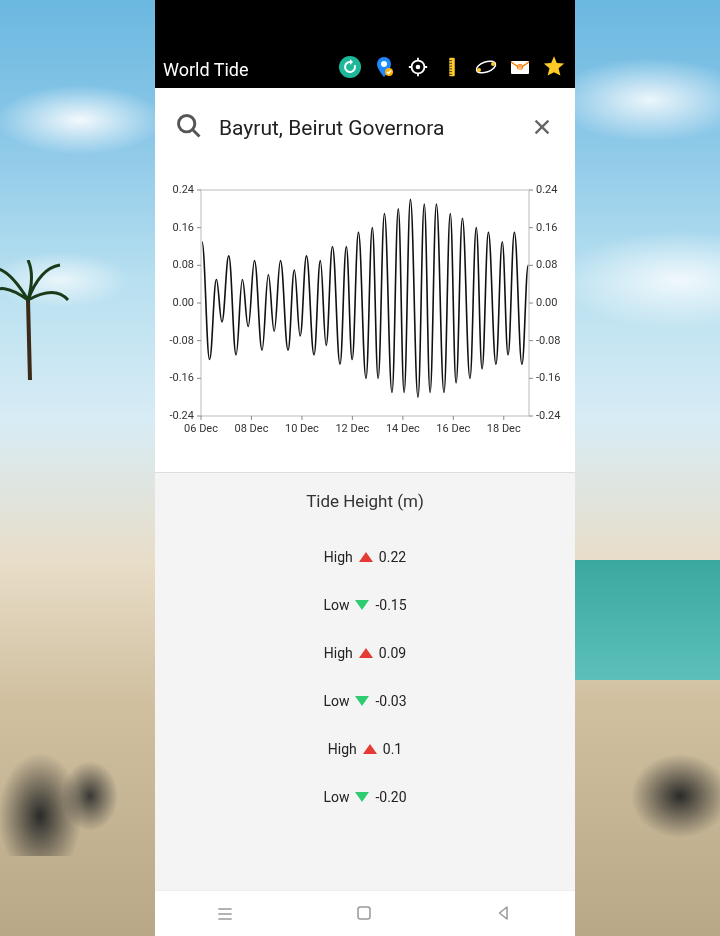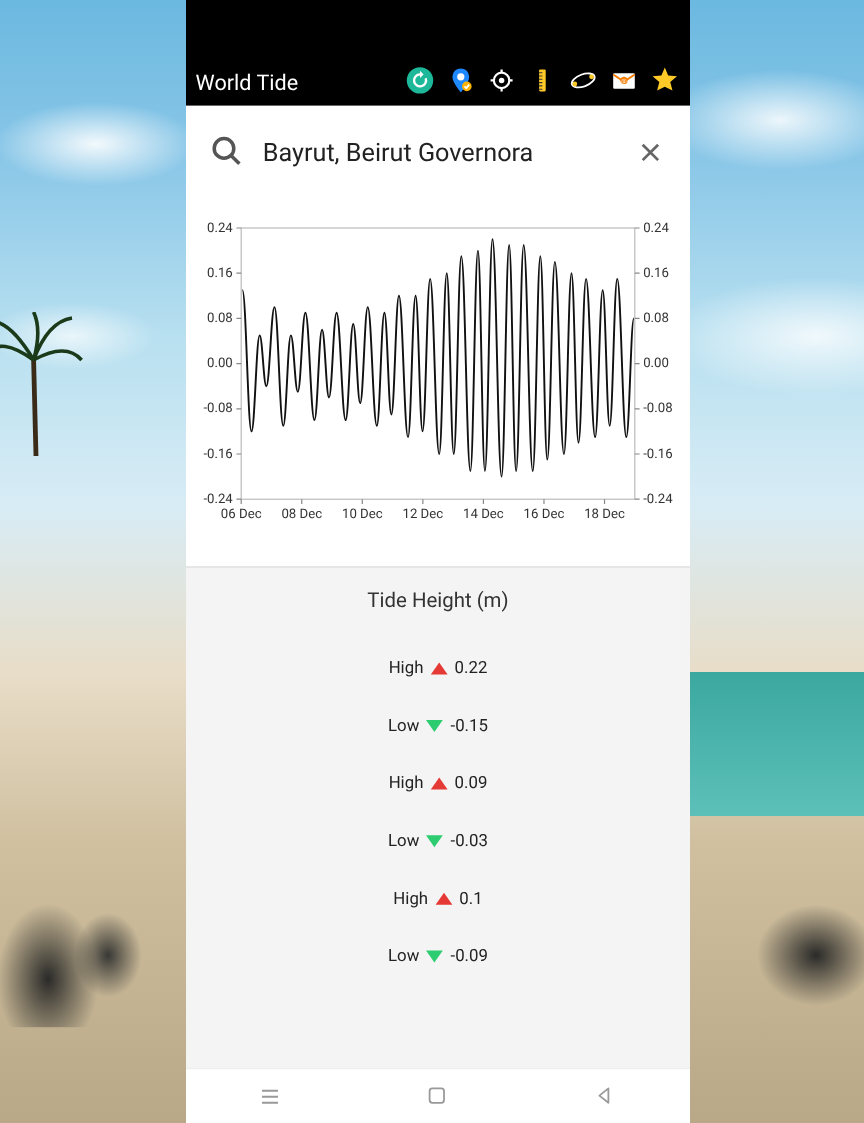--- a/index.html
+++ b/index.html
@@ -250,21 +250,21 @@
               <span>-0.03</span>
             </div>
             <div class="td">
               <span>High</span>
               <span class="tri-up"></span>
               <span>0.1</span>
             </div>
             <div class="td">
               <span>Low</span>
               <span class="tri-down"></span>
-              <span>-0.09</span>
+              <span>-0.20</span>
             </div>
           </div>
       </div>
     </div>
 
   </div>
 
   <div class="navbar">
     <span class="nav-ic">
       <svg viewBox="0 0 24 24" width="20" height="20">

